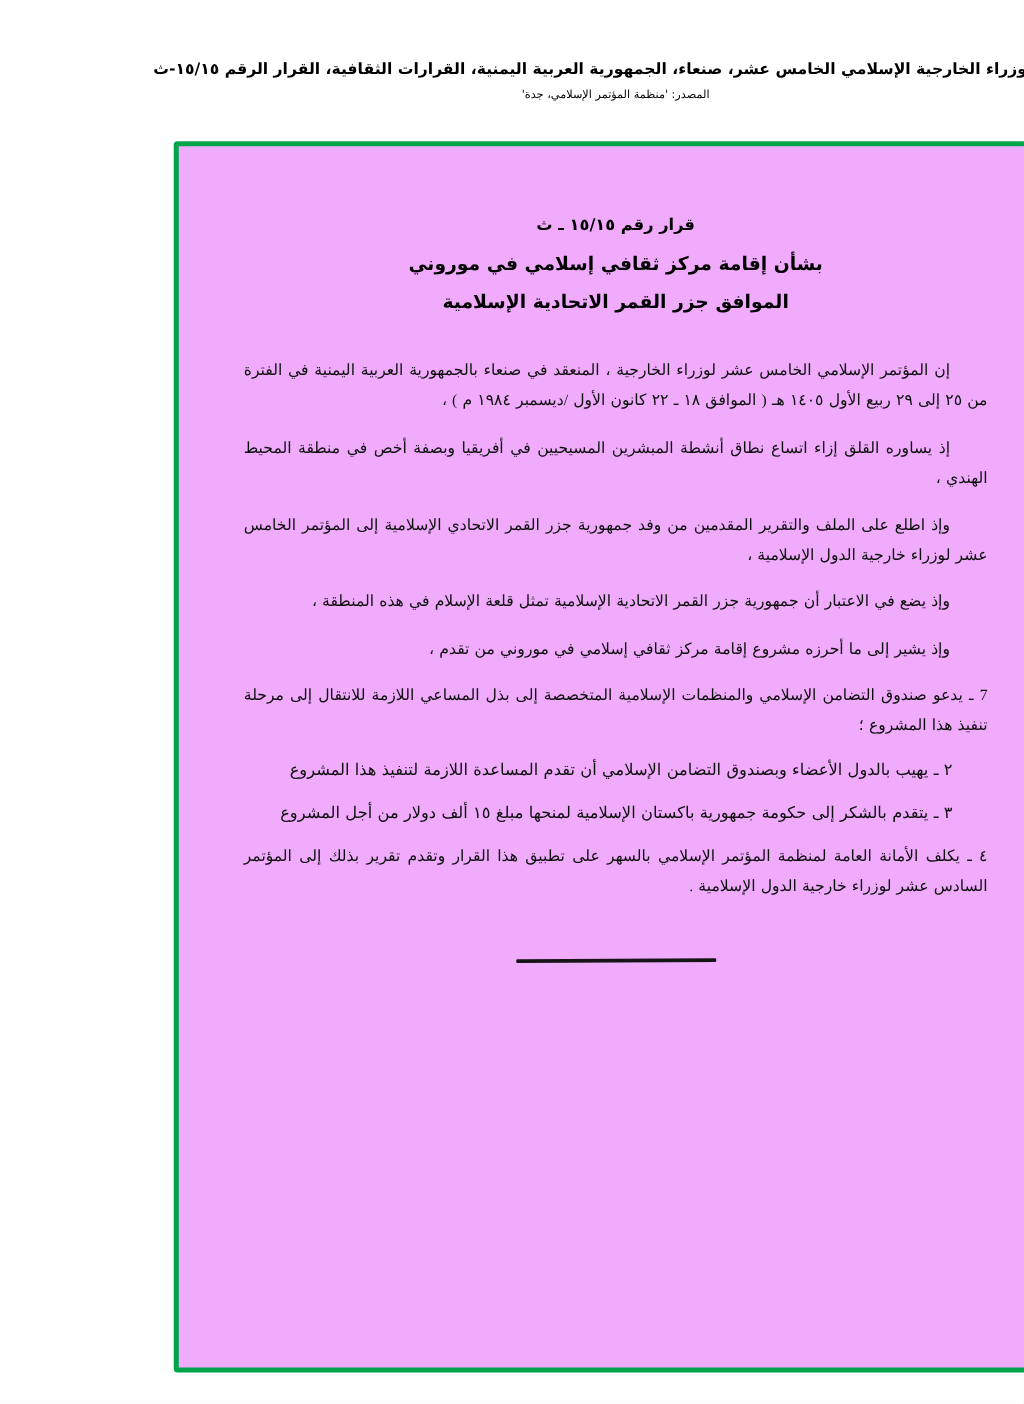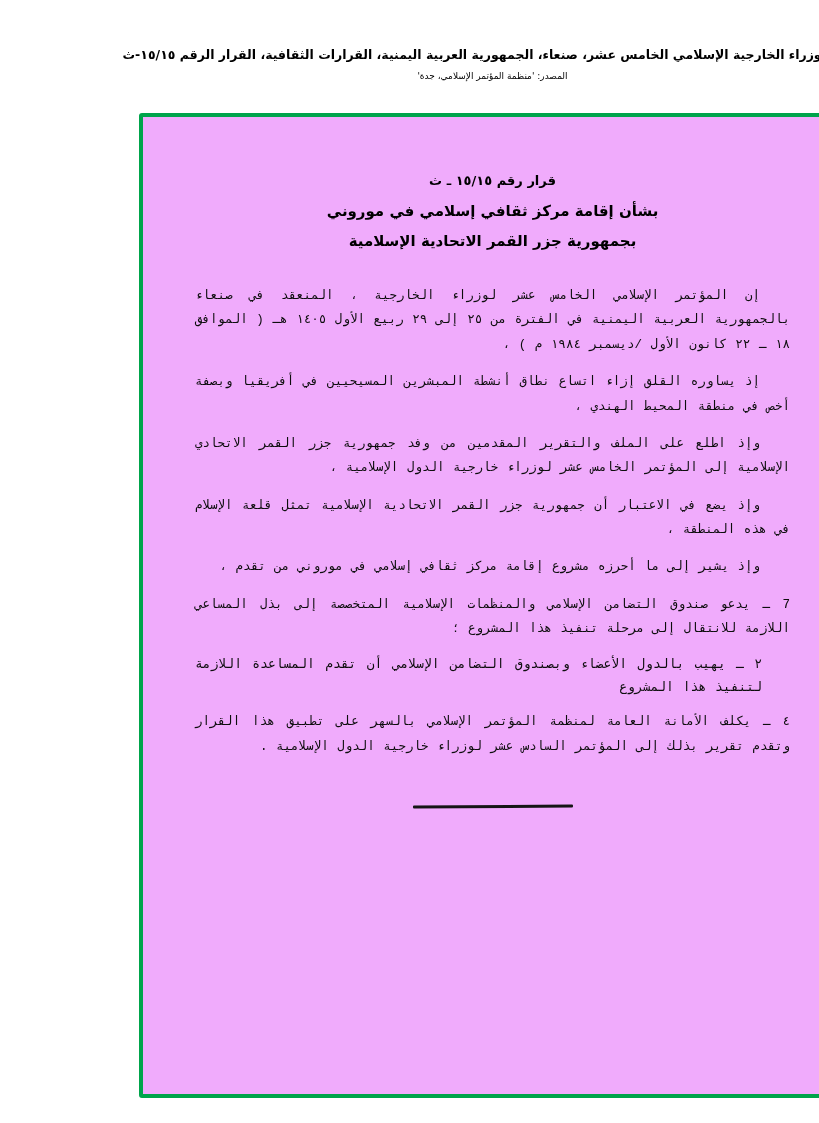--- a/index.html
+++ b/index.html
@@ -93,21 +93,21 @@
   }
   .title-block .t3 {
     font-size: 15px;
   }
 
   
   .body-block {
     margin-top: 34px;
   }
   .para {
-    font-family: Liberation Mono, monospace;
+    font-family: Liberation Serif, serif;
     font-size: 12.5px;
     line-height: 1.95;
     color: #0d0d0d;
     text-align: justify;
     text-align-last: right;
     margin: 0 0 13px 0;
     word-spacing: 1px;
   }
   .para.indent {
     text-indent: 30px;
@@ -145,31 +145,32 @@
     <div class="header-line">مؤتمر وزراء الخارجية الإسلامي الخامس عشر، صنعاء، الجمهورية العربية اليمنية، القرارات الثقافية، القرار الرقم ١٥/١٥-ث</div>
     <div class="source-line">المصدر:  'منظمة المؤتمر الإسلامي، جدة'</div>
   </div>
 
   <div class="frame">
     <div class="frame-inner">
 
       <div class="title-block">
         <div class="t-line t1">قرار رقم ١٥/١٥ ـ ث</div>
         <div class="t-line t2">بشأن إقامة مركز ثقافي إسلامي في موروني</div>
-        <div class="t-line t3">بجمهورية جزر القمر الاتحادية الإسلامية</div>
+        <div class="t-line t3">الموافق جزر القمر الاتحادية الإسلامية</div>
       </div>
 
       <div class="body-block">
         <p class="para indent">إن المؤتمر الإسلامي الخامس عشر لوزراء الخارجية ، المنعقد في صنعاء بالجمهورية العربية اليمنية في الفترة من ٢٥ إلى ٢٩ ربيع الأول ١٤٠٥ هـ ( الموافق ١٨ ـ ٢٢ كانون الأول /ديسمبر ١٩٨٤ م ) ،</p>
         <p class="para indent">إذ يساوره القلق إزاء اتساع نطاق أنشطة المبشرين المسيحيين في أفريقيا وبصفة أخص في منطقة المحيط الهندي ،</p>
         <p class="para indent">وإذ اطلع على الملف والتقرير المقدمين من وفد جمهورية جزر القمر الاتحادي الإسلامية إلى المؤتمر الخامس عشر لوزراء خارجية الدول الإسلامية ،</p>
         <p class="para indent">وإذ يضع في الاعتبار أن جمهورية جزر القمر الاتحادية الإسلامية تمثل قلعة الإسلام في هذه المنطقة ،</p>
         <p class="para indent">وإذ يشير إلى ما أحرزه مشروع إقامة مركز ثقافي إسلامي في موروني من تقدم ،</p>
         <p class="para numbered">7 ـ يدعو صندوق التضامن الإسلامي والمنظمات الإسلامية المتخصصة إلى بذل المساعي اللازمة للانتقال إلى مرحلة تنفيذ هذا المشروع ؛</p>
         <p class="para numbered sub">٢ ـ يهيب بالدول الأعضاء وبصندوق التضامن الإسلامي أن تقدم المساعدة اللازمة لتنفيذ هذا المشروع</p>
+        <p class="para numbered sub">٣ ـ يتقدم بالشكر إلى حكومة جمهورية باكستان الإسلامية لمنحها مبلغ ١٥ ألف دولار من أجل المشروع</p>
         <p class="para numbered">٤ ـ يكلف الأمانة العامة لمنظمة المؤتمر الإسلامي بالسهر على تطبيق هذا القرار وتقدم تقرير بذلك إلى المؤتمر السادس عشر لوزراء خارجية الدول الإسلامية .</p>
       </div>
 
       <div class="sep-wrap">
         <span class="sep"></span>
       </div>
 
     </div>
   </div>
 

